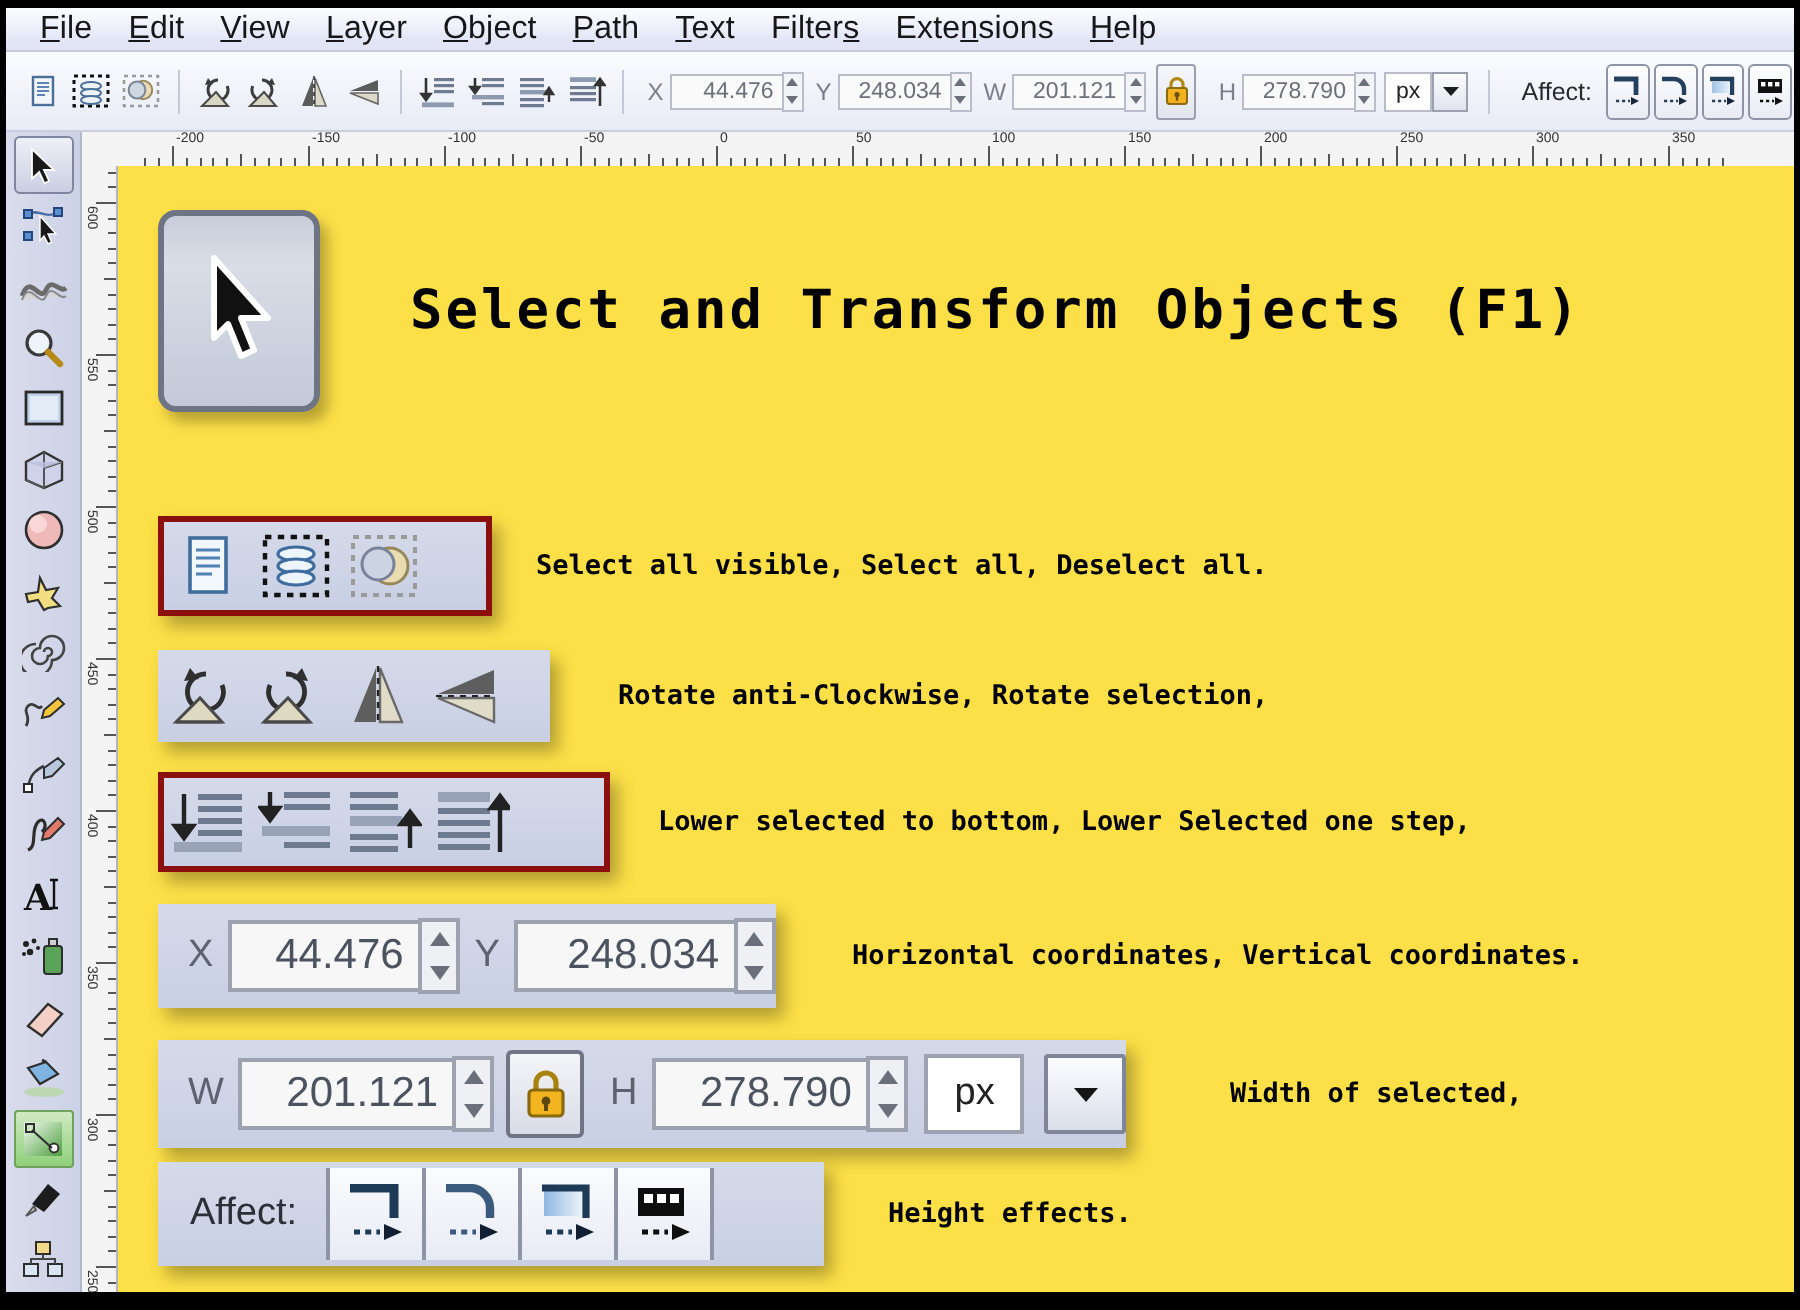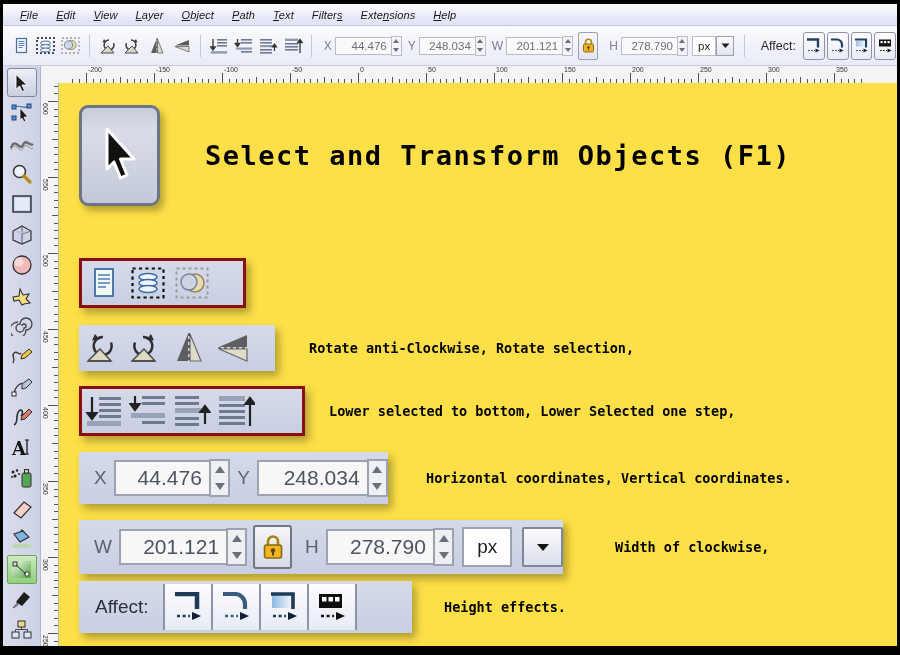--- a/index.html
+++ b/index.html
@@ -20,22 +20,22 @@
     border-right:3px solid #000;
   }
   
   .menubar{
     position:absolute;left:0;top:0;width:894px;height:22px;
     background:linear-gradient(to bottom,#fdfdff 0%,#eef0fa 45%,#e2e6f6 75%,#dfe3f3 100%);
     border-bottom:1px solid #c3c8dd;
     display:flex;align-items:center;padding-left:8px;box-sizing:border-box;
   }
   .menu-item{
-    font-size:11px;color:#17171a;padding:2px 9px;
-    white-space:nowrap;cursor:default;letter-spacing:0.1px;font-style:italic;
+    font-size:16px;color:#17171a;padding:2px 9px;
+    white-space:nowrap;cursor:default;letter-spacing:0.1px;
   }
   .menu-item u{text-decoration:underline;}
 
   
   .toolbar{
     position:absolute;left:0;top:22px;width:894px;height:40px;
     background:linear-gradient(to bottom,#fbfcfe 0%,#f1f3fa 50%,#e8ebf6 100%);
     border-bottom:1px solid #c9cee0;
     display:flex;align-items:center;box-sizing:border-box;
     padding-left:6px;
@@ -802,20 +802,23 @@
           </svg>
         </div>
         <div class="icon-cell">
           <svg width="34" height="32" viewBox="0 0 34 32">
             <rect x="1.5" y="1.5" width="31" height="29" fill="none" stroke="#9a9a9a" stroke-width="2" stroke-dasharray="3,3"></rect>
             <circle cx="20" cy="16" r="9" fill="#e9dcb0" stroke="#97885a" stroke-width="1.5"></circle>
             <circle cx="14" cy="15" r="8" fill="#ccd3e2" stroke="#78829a" stroke-width="1.5"></circle>
           </svg>
         </div>
       </div>
+      <div class="grp-caption mono">
+        <div>Select all visible, Select all, Deselect all.</div>
+      </div>
     </div>
 
     <div class="grp" style="left:20px;top:242px;">
       <div class="panel" style="width:196px;height:46px;">
         <div class="icon-cell">
           <svg width="34" height="32" viewBox="0 0 34 32">
             <path d="M19 5a9 9 0 1 0 8 5.5" fill="none" stroke="#2f2f2f" stroke-width="2.4"></path>
             <path d="M11 2l-3 6.5 7.5-1z" fill="#2f2f2f"></path>
             <path d="M4 29l12-12 11 12z" fill="#ded9c1" stroke="#4a4a4a" stroke-width="1.5"></path>
             <path d="M4 29h23" stroke="#4a4a4a" stroke-width="1.6"></path>
@@ -951,21 +954,21 @@
             <i class="dn"></i>
           </div>
         <div class="bf-unit">px</div>
         <div class="bf-drop">
           <svg width="16" height="12" viewBox="0 0 16 12">
               <path d="M2 3h12L8 10z" fill="#151515"></path>
             </svg>
         </div>
       </div>
       <div class="grp-caption mono" style="margin-left:52px;">
-        <div>Width of clockwise,</div>
+        <div>Width of selected,</div>
       </div>
     </div>
 
     <div class="grp" style="left:20px;top:498px;">
       <div class="panel" style="width:333px;height:52px;">
         <span class="affect-lbl">Affect:</span>
         <div class="bf-affect">
           <svg width="32" height="30" viewBox="0 0 32 30">
             <path d="M3 2h22v15" fill="none" stroke="#1e3a59" stroke-width="4.5"></path>
             <path d="M5 24h13" stroke="#1e3a59" stroke-width="2.4" stroke-dasharray="3,2.6"></path>

